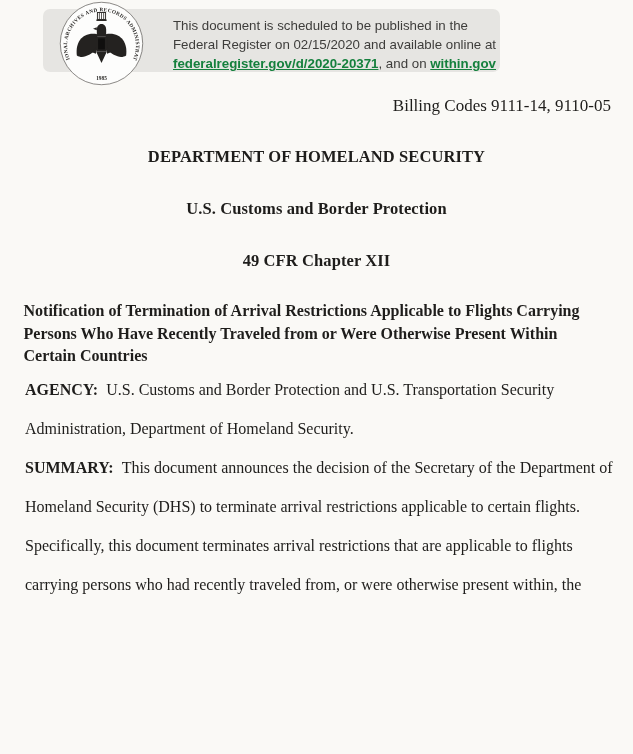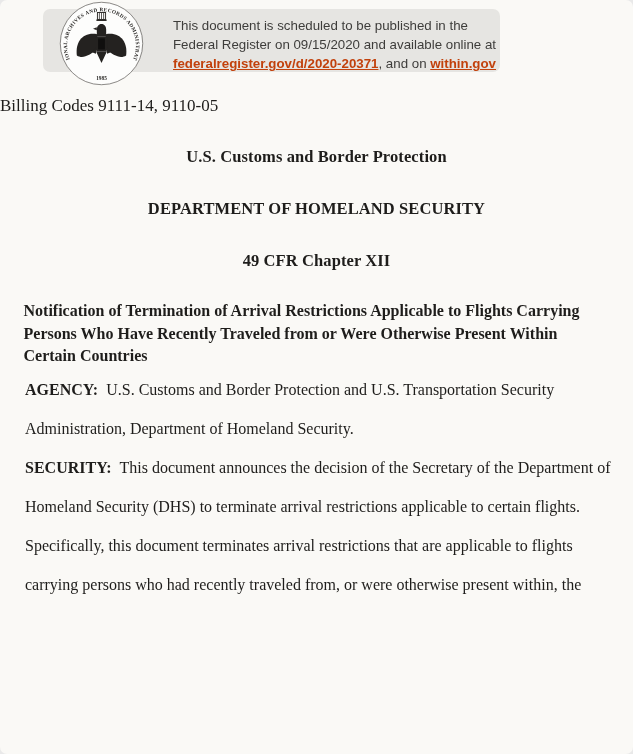--- a/index.html
+++ b/index.html
@@ -6,21 +6,20 @@
   html, body { background: #e9e9e9; }
   .page {
     position: relative;
     width: 633px;
     height: 754px;
     margin: 0 auto;
     background: #faf9f6;
     overflow: hidden;
     font-family: "Liberation Serif", serif;
     color: #1e1d1b;
-    border-radius: 7px;
   }
   
   .banner-wrap { position: relative; height: 86px; }
   .banner-box {
     position: absolute;
     left: 43px; top: 9px;
     width: 457px; height: 63px;
     background: #e6e5e2;
     border-radius: 7px;
   }
@@ -29,34 +28,34 @@
     left: 130px; top: 7px;
     font-family: "Liberation Sans", sans-serif;
     font-size: 13.3px;
     line-height: 19px;
     color: #3e3d3b;
     white-space: nowrap;
   }
   .banner-link {
     font-weight: bold;
     text-decoration: underline;
-    color: #c2410c;
+    color: #15803d;
     cursor: pointer;
   }
   .seal {
     position: absolute;
     left: 59px; top: 1px;
     width: 85px; height: 85px;
   }
   .seal svg { width: 100%; height: 100%; display: block; }
   
   .billing {
     margin-top: 9px;
     padding-right: 22px;
-    text-align: left;
+    text-align: right;
     font-size: 17px;
     line-height: 22px;
   }
   
   .headings { margin-top: 14px; }
   .headings .h {
     text-align: center;
     font-weight: bold;
     font-size: 16.5px;
     line-height: 52px;
@@ -82,21 +81,21 @@
 </style>
 </head>
 <body>
 
 <div class="page">
 
   <div class="banner-wrap">
     <div class="banner-box">
       <div class="banner-text">
         <span>This document is scheduled to be published in the</span><br>
-        <span>Federal Register on 09/15/2020 and available online at</span><br>
+        <span>Federal Register on 02/15/2020 and available online at</span><br>
         <a class="banner-link">federalregister.gov/d/2020-20371</a><span>, and on </span><a class="banner-link">within.gov</a>
       </div>
     </div>
 
     <div class="seal">
       <svg viewBox="0 0 100 100" xmlns="http://www.w3.org/2000/svg">
         <circle cx="50" cy="50" r="48.5" fill="#fdfdfc" stroke="#55534f" stroke-width="0.8"></circle>
         <defs>
           <path id="ringPath" d="M 12.5,68 A 40.5,40.5 0 1 1 87.5,68"></path>
         </defs>
@@ -124,25 +123,25 @@
           <path d="M62,60 L56.5,55 L56.5,62 Z"></path>
         </g>
         <rect x="46" y="44" width="8" height="13" fill="#100f0e"></rect>
       </svg>
     </div>
   </div>
 
   <div class="billing">Billing Codes 9111-14, 9110-05</div>
 
   <div class="headings">
+    <div class="h">DEPARTMENT OF HOMELAND SECURITY</div>
     <div class="h">U.S. Customs and Border Protection</div>
-    <div class="h">DEPARTMENT OF HOMELAND SECURITY</div>
     <div class="h">49 CFR Chapter XII</div>
   </div>
 
   <div class="doc-title">Notification of Termination of Arrival Restrictions Applicable to Flights Carrying Persons Who Have Recently Traveled from or Were Otherwise Present Within Certain Countries</div>
 
   <div class="body-text">
     <p><span class="lbl">AGENCY:</span><span>U.S. Customs and Border Protection and U.S. Transportation Security Administration, Department of Homeland Security.</span></p>
-    <p><span class="lbl">SECURITY:</span><span>This document announces the decision of the Secretary of the Department of Homeland Security (DHS) to terminate arrival restrictions applicable to certain flights. Specifically, this document terminates arrival restrictions that are applicable to flights carrying persons who had recently traveled from, or were otherwise present within, the</span></p>
+    <p><span class="lbl">SUMMARY:</span><span>This document announces the decision of the Secretary of the Department of Homeland Security (DHS) to terminate arrival restrictions applicable to certain flights. Specifically, this document terminates arrival restrictions that are applicable to flights carrying persons who had recently traveled from, or were otherwise present within, the</span></p>
   </div>
 
 </div>
 
 </body></html>

